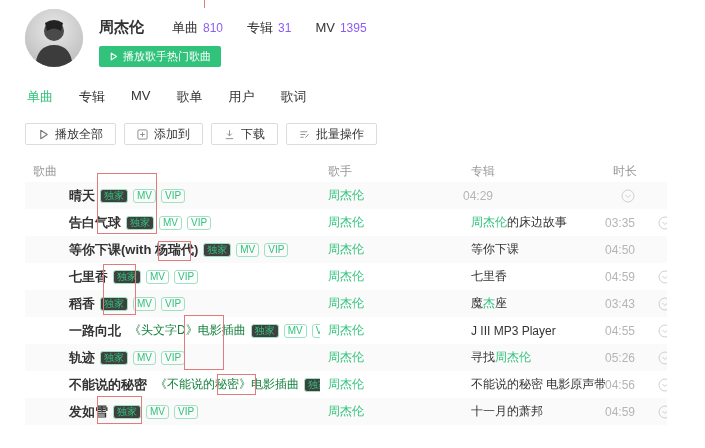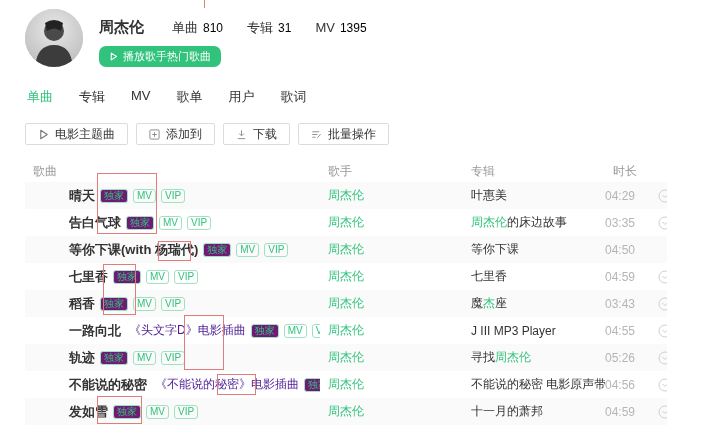--- a/index.html
+++ b/index.html
@@ -5,46 +5,46 @@
   html,body{margin:0;padding:0;background:#fff;}
   .page{position:relative;width:667px;height:448px;background:#fff;overflow:hidden;
         font-family:"Liberation Sans","DejaVu Sans",sans-serif;color:#333;}
   
   .profile{position:absolute;left:25px;top:9px;display:flex;}
   .avatar{width:58px;height:58px;border-radius:50%;overflow:hidden;background:#cfcfcf;flex:none;}
   .profile-body{margin-left:16px;padding-top:9px;}
   .artist-line{display:flex;align-items:baseline;}
   .artist-name{font-size:15px;font-weight:bold;color:#333;margin-right:28px;}
   .stat{font-size:13px;color:#333;margin-right:24px;}
-  .stat .num{color:#000000;margin-left:5px;font-size:12px;}
+  .stat .num{color:#8b5cf6;margin-left:5px;font-size:12px;}
   .play-hot-btn{margin-top:9px;display:inline-flex;align-items:center;gap:5px;height:21px;
-        padding:0 10px;background:#31c27c;border:none;border-radius:7px;color:#fff;font-size:11px;cursor:pointer;}
+        padding:0 10px;background:#31c27c;border:none;border-radius:2px;color:#fff;font-size:11px;cursor:pointer;}
   
   .tabs{position:absolute;left:27px;top:88px;display:flex;gap:26px;font-size:13px;}
   .tab{color:#333;cursor:pointer;}
   .tab.active{color:#31c27c;}
   
   .toolbar{position:absolute;left:25px;top:123px;display:flex;gap:8px;}
   .tbtn{display:inline-flex;align-items:center;gap:6px;height:22px;padding:0 12px;background:#fff;
         border:1px solid #dcdcdc;border-radius:2px;font-size:12px;color:#333;cursor:pointer;}
   .tbtn svg{flex:none;}
   
   .songtable{position:absolute;left:25px;top:160px;width:655px;}
   .thead{display:grid;grid-template-columns:295px 143px 142px 45px 30px;height:22px;
         align-items:center;font-size:12px;color:#999;}
   .thead>div{padding-left:8px;}
   .srow{display:grid;grid-template-columns:295px 143px 142px 45px 30px;height:27px;
         align-items:center;font-size:12px;}
   .srow:nth-child(odd){background:#fafafa;}
   .song-cell{display:flex;align-items:center;padding-left:8px;overflow:hidden;white-space:nowrap;}
   .song-title{font-size:13px;font-weight:bold;color:#333;cursor:pointer;padding-left:36px;}
-  .song-subtitle{font-size:12px;color:#4c1d95;margin-left:8px;}
+  .song-subtitle{font-size:12px;color:#15803d;margin-left:8px;}
   .tag{font-size:10px;line-height:12px;color:#31c27c;border:1px solid #9fe2c3;border-radius:3px;
         padding:0 3px;margin-left:5px;flex:none;}
-  .tag-filled{background:#701a75;}
+  .tag-filled{background:#404040;}
   .artist-cell{padding-left:8px;}
   .artist-cell span{color:#31c27c;cursor:pointer;}
   .album-cell{padding-left:8px;color:#333;cursor:pointer;overflow:hidden;white-space:nowrap;}
   .album-cell .hl{color:#31c27c;}
   .dur-cell{color:#b5b5b5;}
   .act-cell{display:flex;justify-content:center;}
   .expand{width:14px;height:14px;cursor:pointer;}
   
   .anno{position:absolute;border:1px solid #e17c7c;pointer-events:none;}
 </style>
@@ -91,21 +91,21 @@
     <span class="tab">歌单</span>
     <span class="tab">用户</span>
     <span class="tab">歌词</span>
   </div>
 
   <div class="toolbar">
     <button class="tbtn">
       <svg width="11" height="11" viewBox="0 0 10 10">
         <path d="M2.5 1.2 L8.4 5 L2.5 8.8 Z" fill="none" stroke="#777" stroke-width="1" stroke-linejoin="round"></path>
       </svg>
-      <span>电影主题曲</span>
+      <span>播放全部</span>
     </button>
     <button class="tbtn">
       <svg width="11" height="11" viewBox="0 0 12 12">
         <rect x="1" y="1" width="10" height="10" fill="none" stroke="#888" stroke-width="1" rx="1"></rect>
         <path d="M6 3.5 V8.5 M3.5 6 H8.5" stroke="#888" stroke-width="1"></path>
       </svg>
       <span>添加到</span>
     </button>
     <button class="tbtn">
       <svg width="11" height="11" viewBox="0 0 12 12">
@@ -135,21 +135,20 @@
       <div class="song-cell">
         <span class="song-title">晴天</span>
 
         <span style="display:inline-flex;align-items:center;">
               <span class="tag tag-filled">独家</span>
               <span class="tag">MV</span>
               <span class="tag">VIP</span>
             </span>
       </div>
       <div class="artist-cell"><span>周杰伦</span></div>
-      <div class="album-cell"><span>叶惠美</span></div>
       <div class="dur-cell">04:29</div>
       <div class="act-cell">
         <svg class="expand" viewBox="0 0 14 14">
           <circle cx="7" cy="7" r="6" fill="none" stroke="#cfcfcf" stroke-width="1"></circle>
           <path d="M4.5 6 L7 8.5 L9.5 6" fill="none" stroke="#cfcfcf" stroke-width="1"></path>
         </svg>
       </div>
     </div>
 
     <div class="srow">

